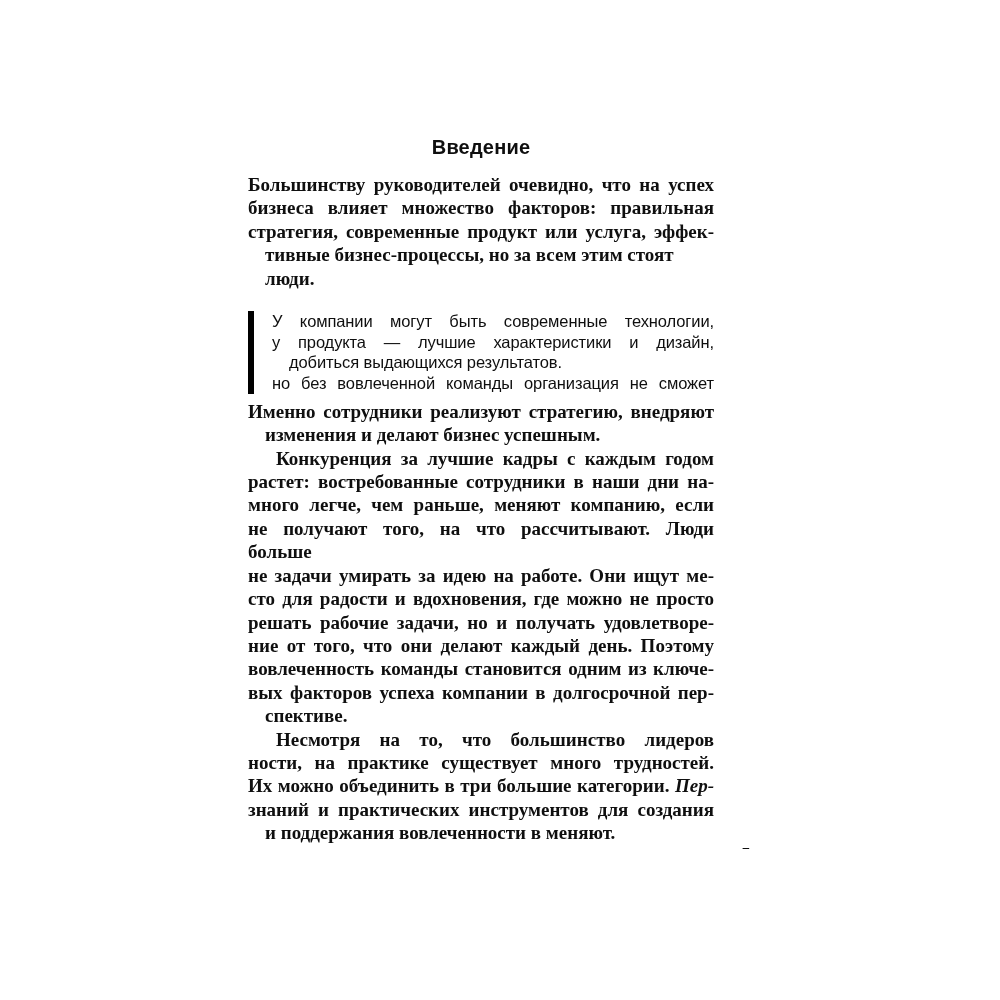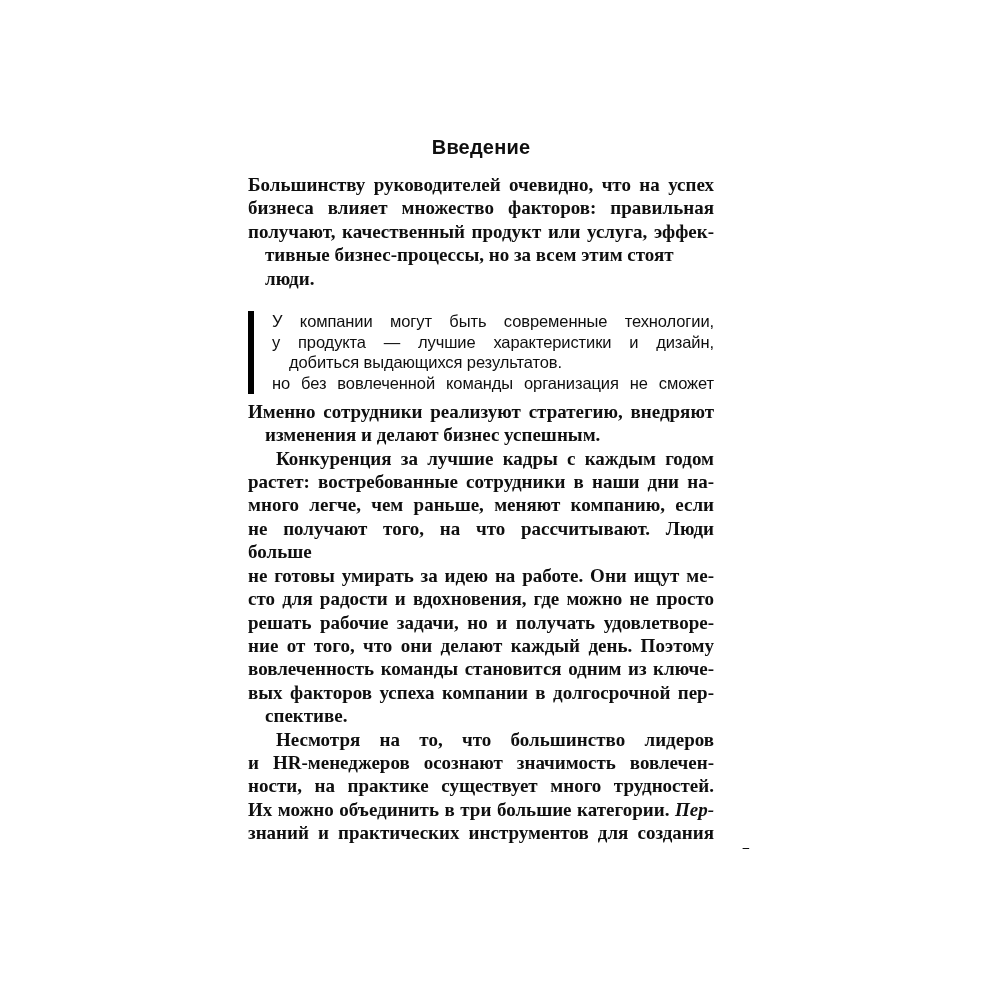--- a/index.html
+++ b/index.html
@@ -77,52 +77,51 @@
 </head>
 <body>
 
 <div class="page">
   <div class="content">
     <h1 class="title">Введение</h1>
     <div>
         <div class="para">
           <div class="line"><span>Большинству руководителей очевидно, что на успех</span></div>
           <div class="line"><span>бизнеса влияет множество факторов: правильная</span></div>
-          <div class="line"><span>получают, качественный продукт или услуга, эффек-</span></div>
+          <div class="line"><span>стратегия, современные продукт или услуга, эффек-</span></div>
           <div class="line last"><span>тивные бизнес-процессы, но за всем этим стоят люди.</span></div>
         </div>
         <div class="quote">
           <div class="quote-bar" style="background: rgb(0, 0, 0);"></div>
           <div class="quote-text">
             <div class="line"><span>У компании могут быть современные технологии,</span></div>
             <div class="line"><span>у продукта — лучшие характеристики и дизайн,</span></div>
             <div class="line last"><span>добиться выдающихся результатов.</span></div>
             <div class="line"><span>но без вовлеченной команды организация не сможет</span></div>
           </div>
         </div>
         <div class="para">
           <div class="line"><span>Именно сотрудники реализуют стратегию, внедряют</span></div>
           <div class="line last"><span>изменения и делают бизнес успешным.</span></div>
         </div>
         <div class="para">
           <div class="line first-indent"><span>Конкуренция за лучшие кадры с каждым годом</span></div>
           <div class="line"><span>растет: востребованные сотрудники в наши дни на-</span></div>
           <div class="line"><span>много легче, чем раньше, меняют компанию, если</span></div>
           <div class="line"><span>не получают того, на что рассчитывают. Люди больше</span></div>
-          <div class="line"><span>не готовы умирать за идею на работе. Они ищут ме-</span></div>
+          <div class="line"><span>не задачи умирать за идею на работе. Они ищут ме-</span></div>
           <div class="line"><span>сто для радости и вдохновения, где можно не просто</span></div>
           <div class="line"><span>решать рабочие задачи, но и получать удовлетворе-</span></div>
           <div class="line"><span>ние от того, что они делают каждый день. Поэтому</span></div>
           <div class="line"><span>вовлеченность команды становится одним из ключе-</span></div>
           <div class="line"><span>вых факторов успеха компании в долгосрочной пер-</span></div>
           <div class="line last"><span>спективе.</span></div>
         </div>
         <div class="para">
           <div class="line first-indent"><span>Несмотря на то, что большинство лидеров</span></div>
-          <div class="line"><span>и HR-менеджеров осознают значимость вовлечен-</span></div>
           <div class="line"><span>ности, на практике существует много трудностей.</span></div>
           <div class="line"><span>Их можно объединить в три большие категории. </span><span class="italic">Пер-</span></div>
           <div class="line"><span>знаний и практических инструментов для создания</span></div>
           <div class="line last"><span>и поддержания вовлеченности в меняют.</span></div>
         </div>
       </div>
   </div>
   <div class="page-number">7</div>
 </div>
 

